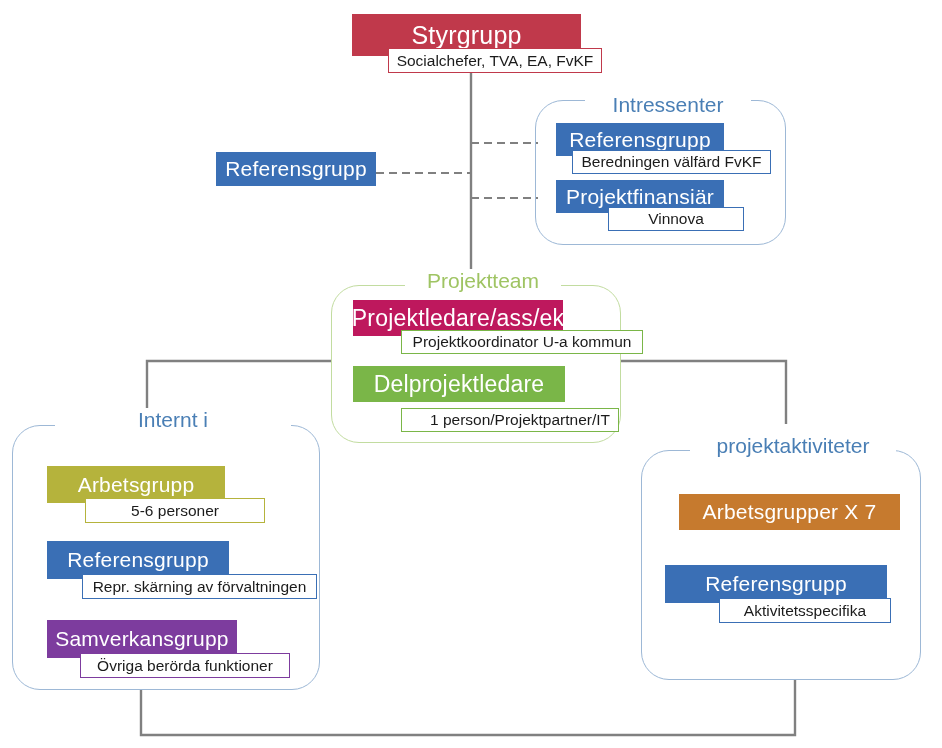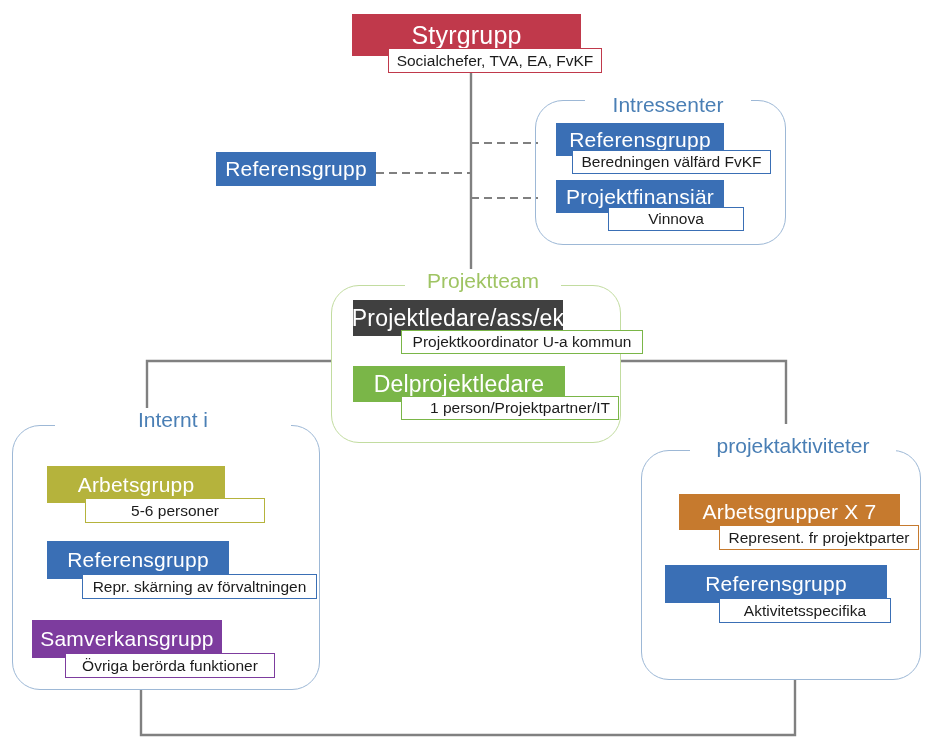--- a/index.html
+++ b/index.html
@@ -116,57 +116,56 @@
 
   <div class="node" style="left:556px;top:180px;width:188px;height:56px;">
     <div class="bar t-head-sm" style="width:168px;height:33px;background:#3A6FB5;">Projektfinansiär</div>
     <div class="cap t-cap" style="left:52px;top:27px;width:136px;height:24px;border-color:#3A6FB5;">Vinnova</div>
   </div>
 
   <div class="group green" style="left:331px;top:285px;width:290px;height:158px;"></div>
   <div class="grouptitle green t-group" style="left:405px;top:263px;width:140px;">Projektteam</div>
 
   <div class="node" style="left:353px;top:300px;width:290px;height:60px;">
-    <div class="bar t-head" style="width:210px;height:36px;background:#404040;">Projektledare/ass/ek</div>
+    <div class="bar t-head" style="width:210px;height:36px;background:#be185d;">Projektledare/ass/ek</div>
     <div class="cap t-cap" style="left:48px;top:30px;width:242px;height:24px;border-color:#7AB648;">Projektkoordinator U-a kommun</div>
   </div>
 
   <div class="node" style="left:353px;top:366px;width:266px;height:60px;">
     <div class="bar t-head" style="width:212px;height:36px;background:#7AB648;">Delprojektledare</div>
-    <div class="cap t-cap" style="left:48px;top:30px;width:218px;height:24px;border-color:#7AB648;padding-left:20px;">1 person/Projektpartner/IT</div>
+    <div class="cap t-cap" style="left:48px;top:42px;width:218px;height:24px;border-color:#7AB648;padding-left:20px;">1 person/Projektpartner/IT</div>
   </div>
 
   <div class="group" style="left:12px;top:425px;width:308px;height:265px;"></div>
   <div class="grouptitle twoline t-group" style="left:55px;top:402px;width:220px;">
     <div>Internt i</div>
   </div>
 
   <div class="node" style="left:47px;top:466px;width:218px;height:57px;">
     <div class="bar t-head-sm" style="width:178px;height:37px;background:#B5B33C;">Arbetsgrupp</div>
     <div class="cap t-cap" style="left:38px;top:32px;width:180px;height:25px;border-color:#B5B33C;">5-6 personer</div>
   </div>
 
   <div class="node" style="left:47px;top:541px;width:270px;height:60px;">
     <div class="bar t-head-sm" style="width:182px;height:38px;background:#3A6FB5;">Referensgrupp</div>
     <div class="cap t-cap" style="left:35px;top:33px;width:235px;height:25px;border-color:#3A6FB5;">Repr. skärning av förvaltningen</div>
   </div>
 
-  <div class="node" style="left:32px;top:620px;width:243px;height:60px;">
+  <div class="node" style="left:47px;top:620px;width:243px;height:60px;">
     <div class="bar t-head-sm" style="width:190px;height:38px;background:#7D3C9E;">Samverkansgrupp</div>
     <div class="cap t-cap" style="left:33px;top:33px;width:210px;height:25px;border-color:#7D3C9E;">Övriga berörda funktioner</div>
   </div>
 
   <div class="group" style="left:641px;top:450px;width:280px;height:230px;"></div>
   <div class="grouptitle twoline t-group" style="left:690px;top:428px;width:190px;">
     <div>projektaktiviteter</div>
   </div>
 
   <div class="node" style="left:679px;top:494px;width:240px;height:57px;">
     <div class="bar t-head-sm" style="width:221px;height:36px;background:#C67A2E;">Arbetsgrupper  X 7</div>
-    <div class="cap t-cap" style="left:40px;top:31px;width:200px;height:25px;border-color:#C67A2E;">Represent. fr projektparter</div>
   </div>
 
   <div class="node" style="left:665px;top:565px;width:226px;height:60px;">
     <div class="bar t-head-sm" style="width:222px;height:38px;background:#3A6FB5;">Referensgrupp</div>
     <div class="cap t-cap" style="left:54px;top:33px;width:172px;height:25px;border-color:#3A6FB5;">Aktivitetsspecifika</div>
   </div>
 
 </div>
 
 </body></html>

